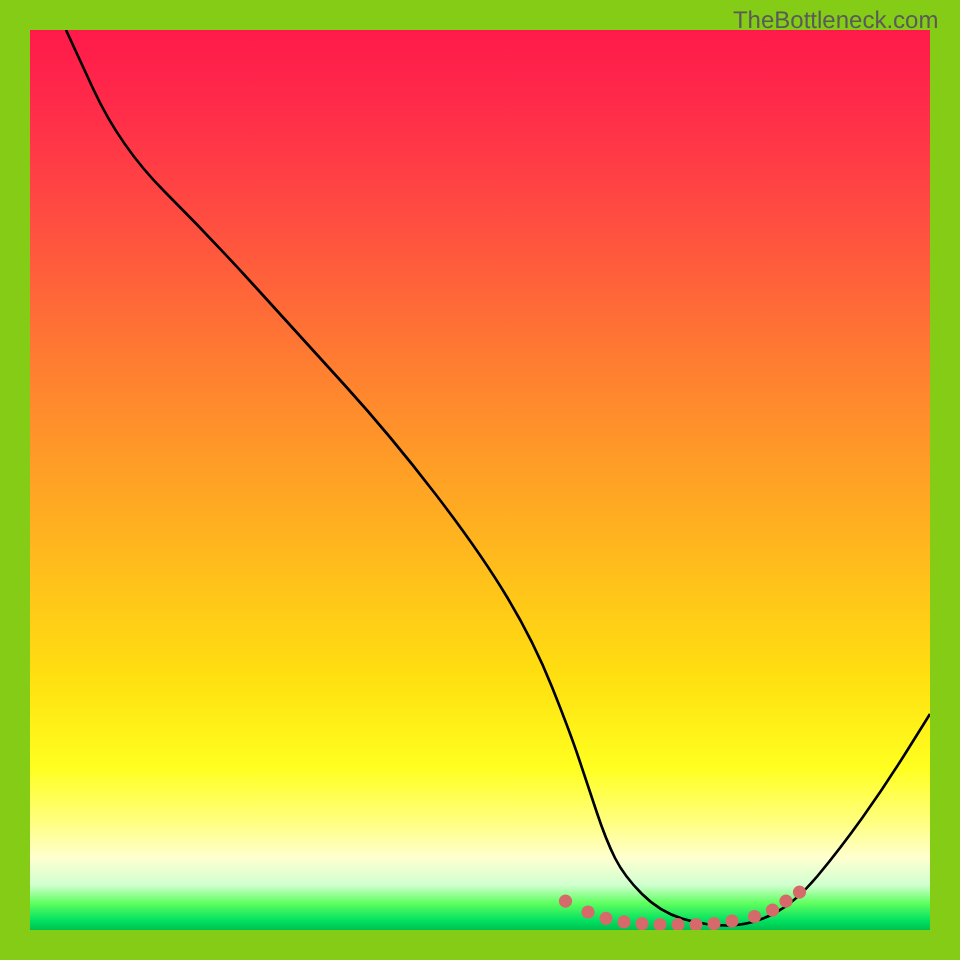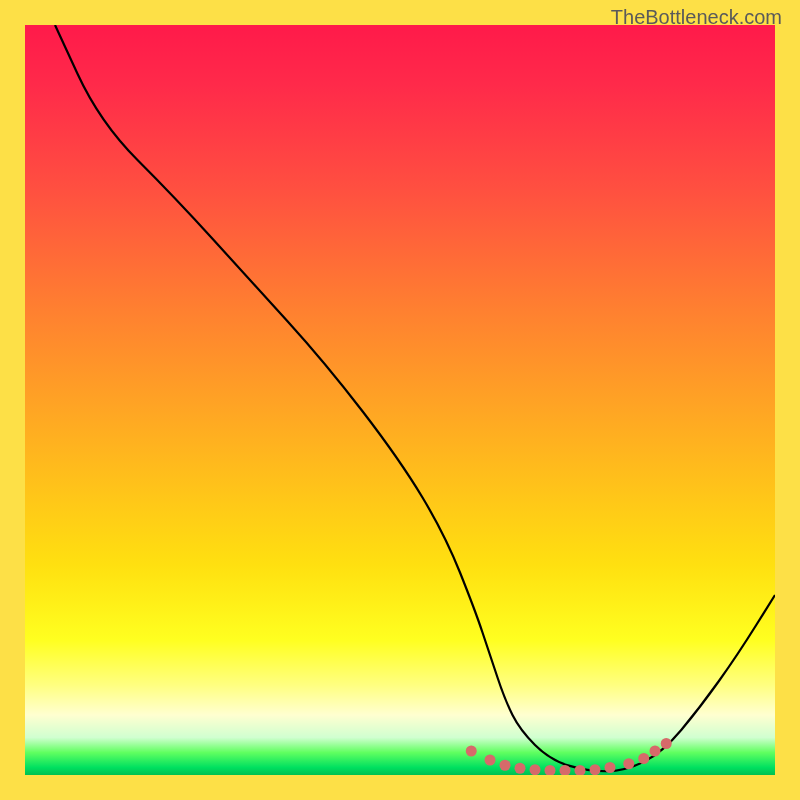--- a/index.html
+++ b/index.html
@@ -1,17 +1,17 @@
 <!DOCTYPE html>
 <html><head>
 <meta charset="utf-8">
 <style>
   * { margin: 0; padding: 0; box-sizing: border-box; }
   body { width: 800px; height: 800px; background: #000; font-family: Arial, sans-serif; overflow: hidden; }
-  .container { width: 800px; height: 800px; position: relative; background: #fde047; text-align: center; }
+  .container { width: 800px; height: 800px; position: relative; background: #84cc16; text-align: center; }
   .attribution { position: absolute; top: 6px; right: 18px; color: #5a5a5a; font-size: 20px; font-weight: 500; }
   .plot-area { position: absolute; left: 25px; top: 25px; width: 750px; height: 750px; }
   .gradient-bg { position: absolute; left: 0; top: 0; width: 100%; height: 100%;
                  background: linear-gradient(to bottom,
                     #ff1a4a 0%,
                     #ff2a4a 8%,
                     #ff5040 22%,
                     #ff8030 38%,
                     #ffb020 55%,
                     #ffe010 72%,

